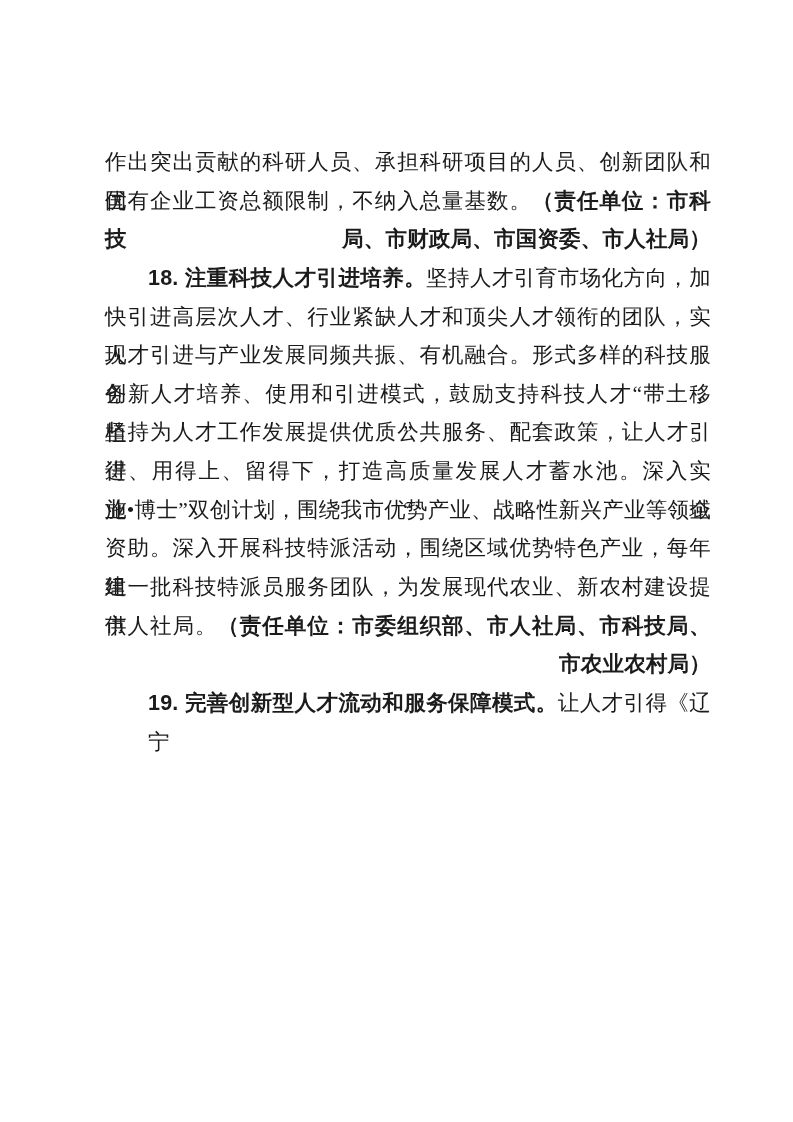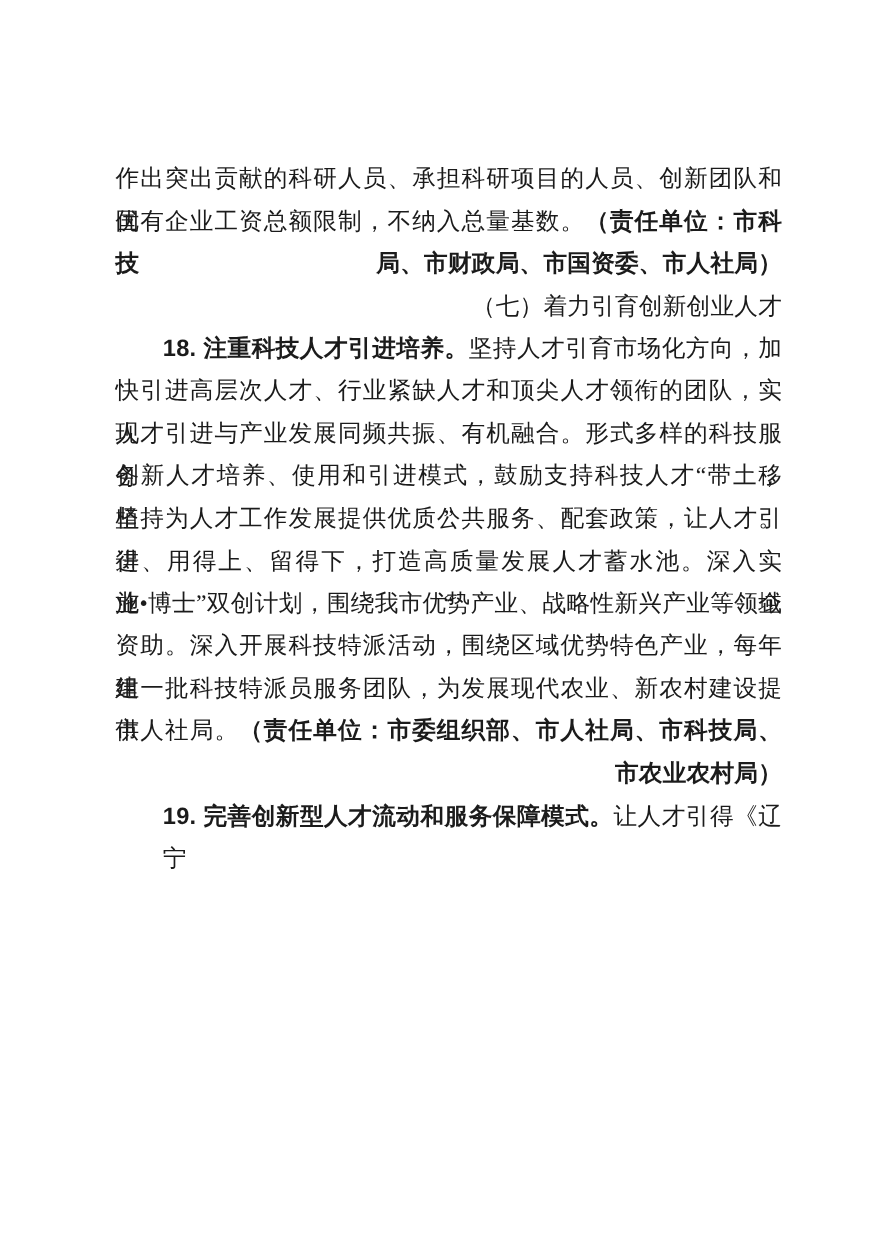--- a/index.html
+++ b/index.html
@@ -57,21 +57,20 @@
 
     <div class="ln j"><span class="sg n">作出突出贡献的科研人员、承担科研项目的人员、创新团队和优</span></div>
 
 
 
 
     <div class="ln j"><span class="sg n">国有企业工资总额限制，不纳入总量基数。</span><span class="sg b">（责任单位：市科技</span></div>
 
     <div class="ln l"><span class="sg b">局、市财政局、市国资委、市人社局）</span></div>
 
-    <div class="ln l ind"><span class="sg k">（七）着力引育创新创业人才</span></div>
 
     <div class="ln j ind"><span class="sg b">18. 注重科技人才引进培养。</span><span class="sg n">坚持人才引育市场化方向，加</span></div>
 
     <div class="ln j"><span class="sg n">快引进高层次人才、行业紧缺人才和顶尖人才领衔的团队，实现</span></div>
 
     <div class="ln j"><span class="sg n">人才引进与产业发展同频共振、有机融合。形式多样的科技服务，</span></div>
 
     <div class="ln j"><span class="sg n">创新人才培养、使用和引进模式，鼓励支持科技人才“带土移植”。</span></div>
 
     <div class="ln j"><span class="sg n">坚持为人才工作发展提供优质公共服务、配套政策，让人才引得</span></div>

